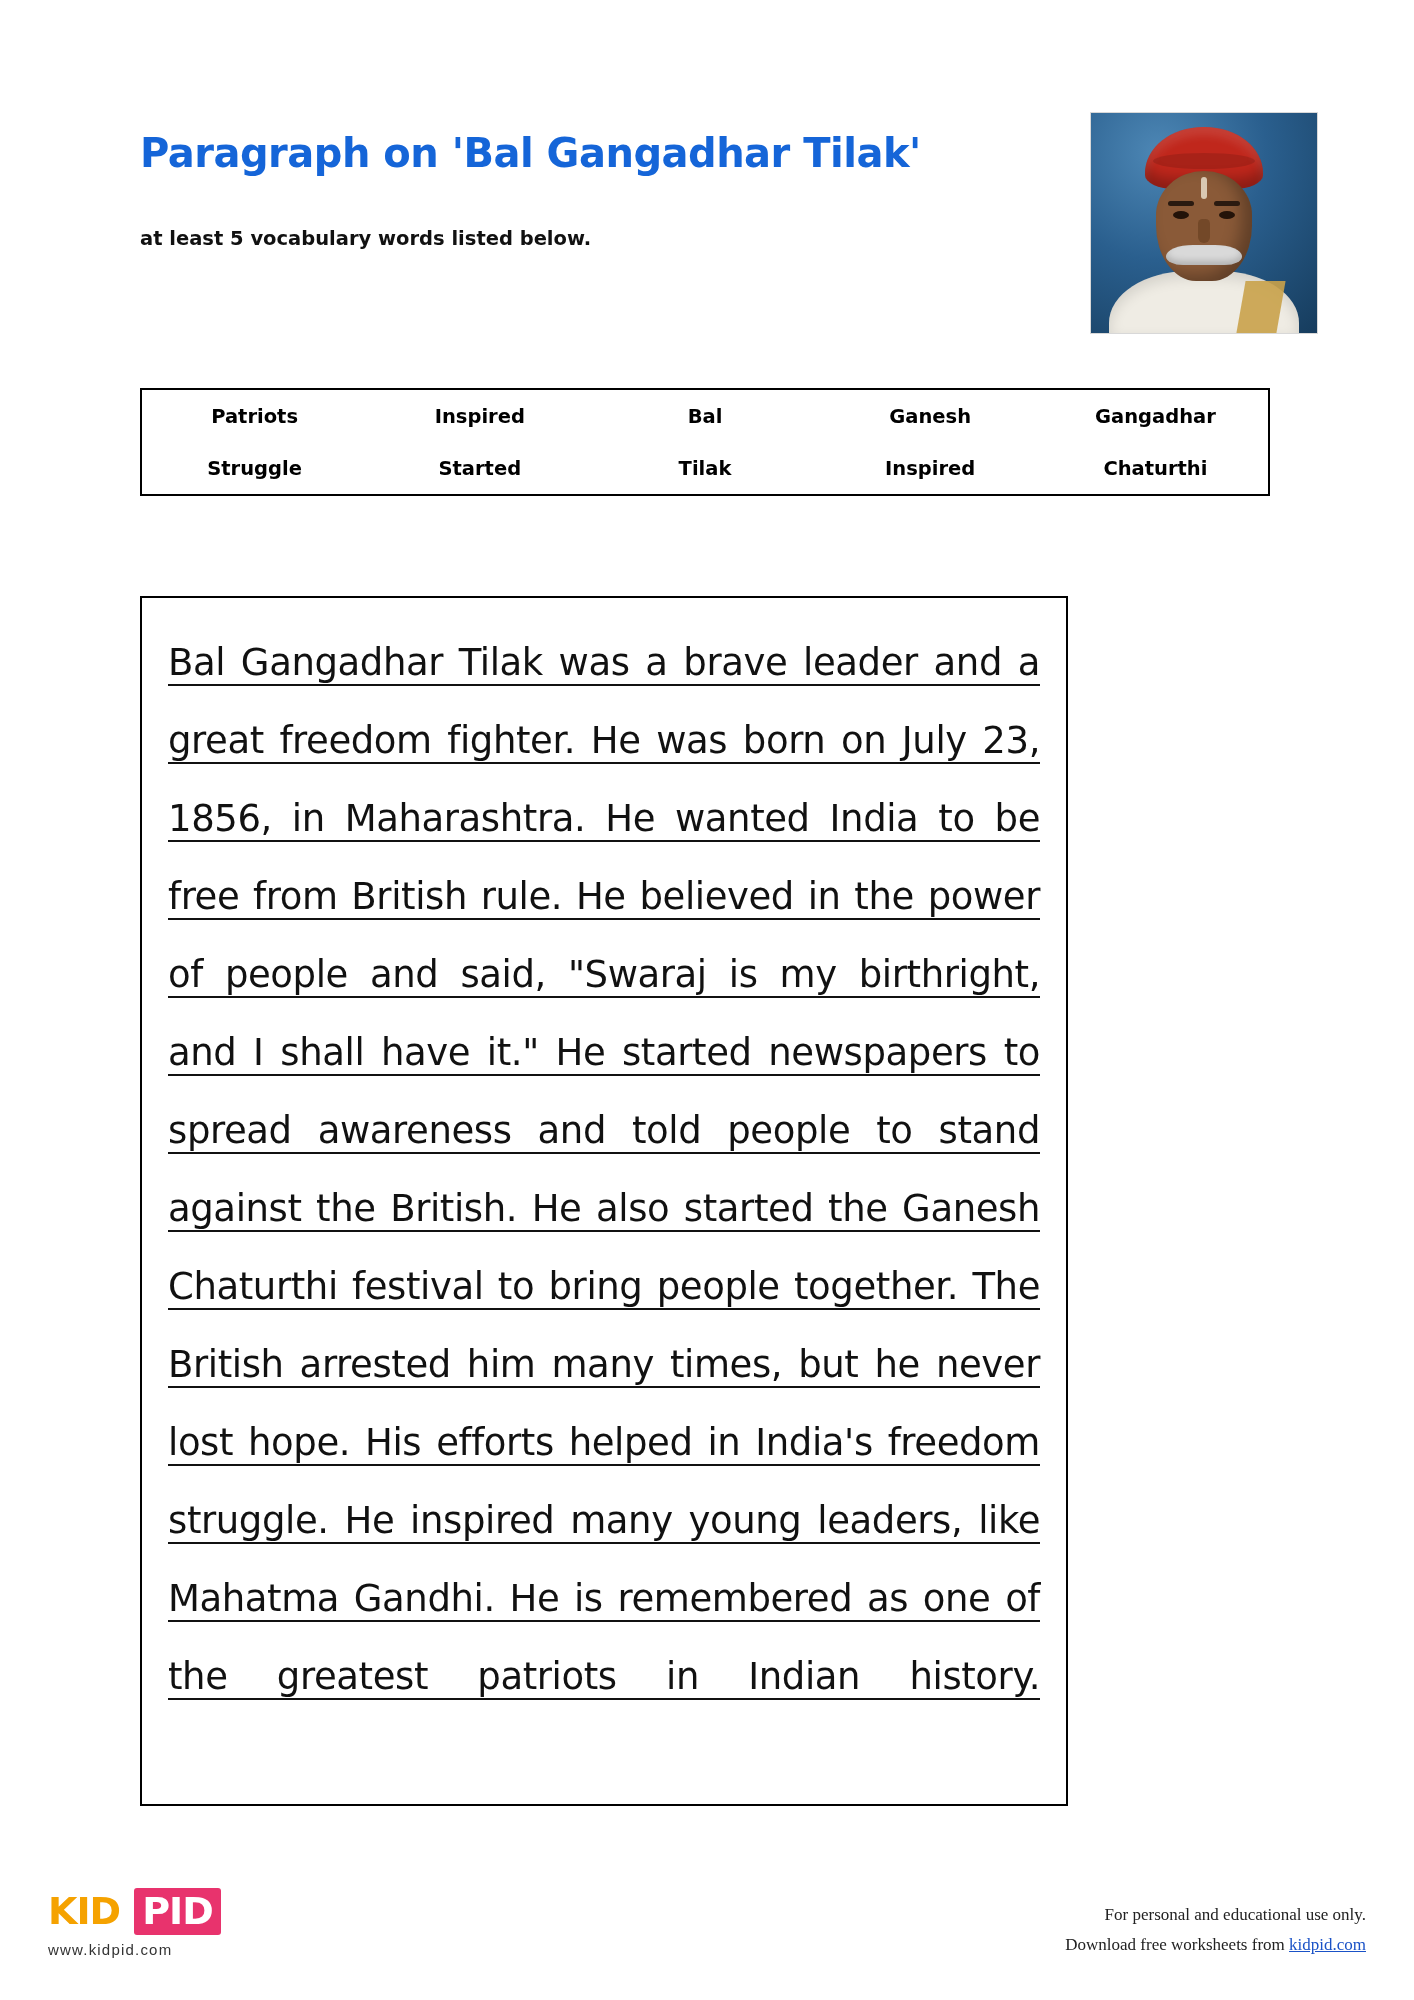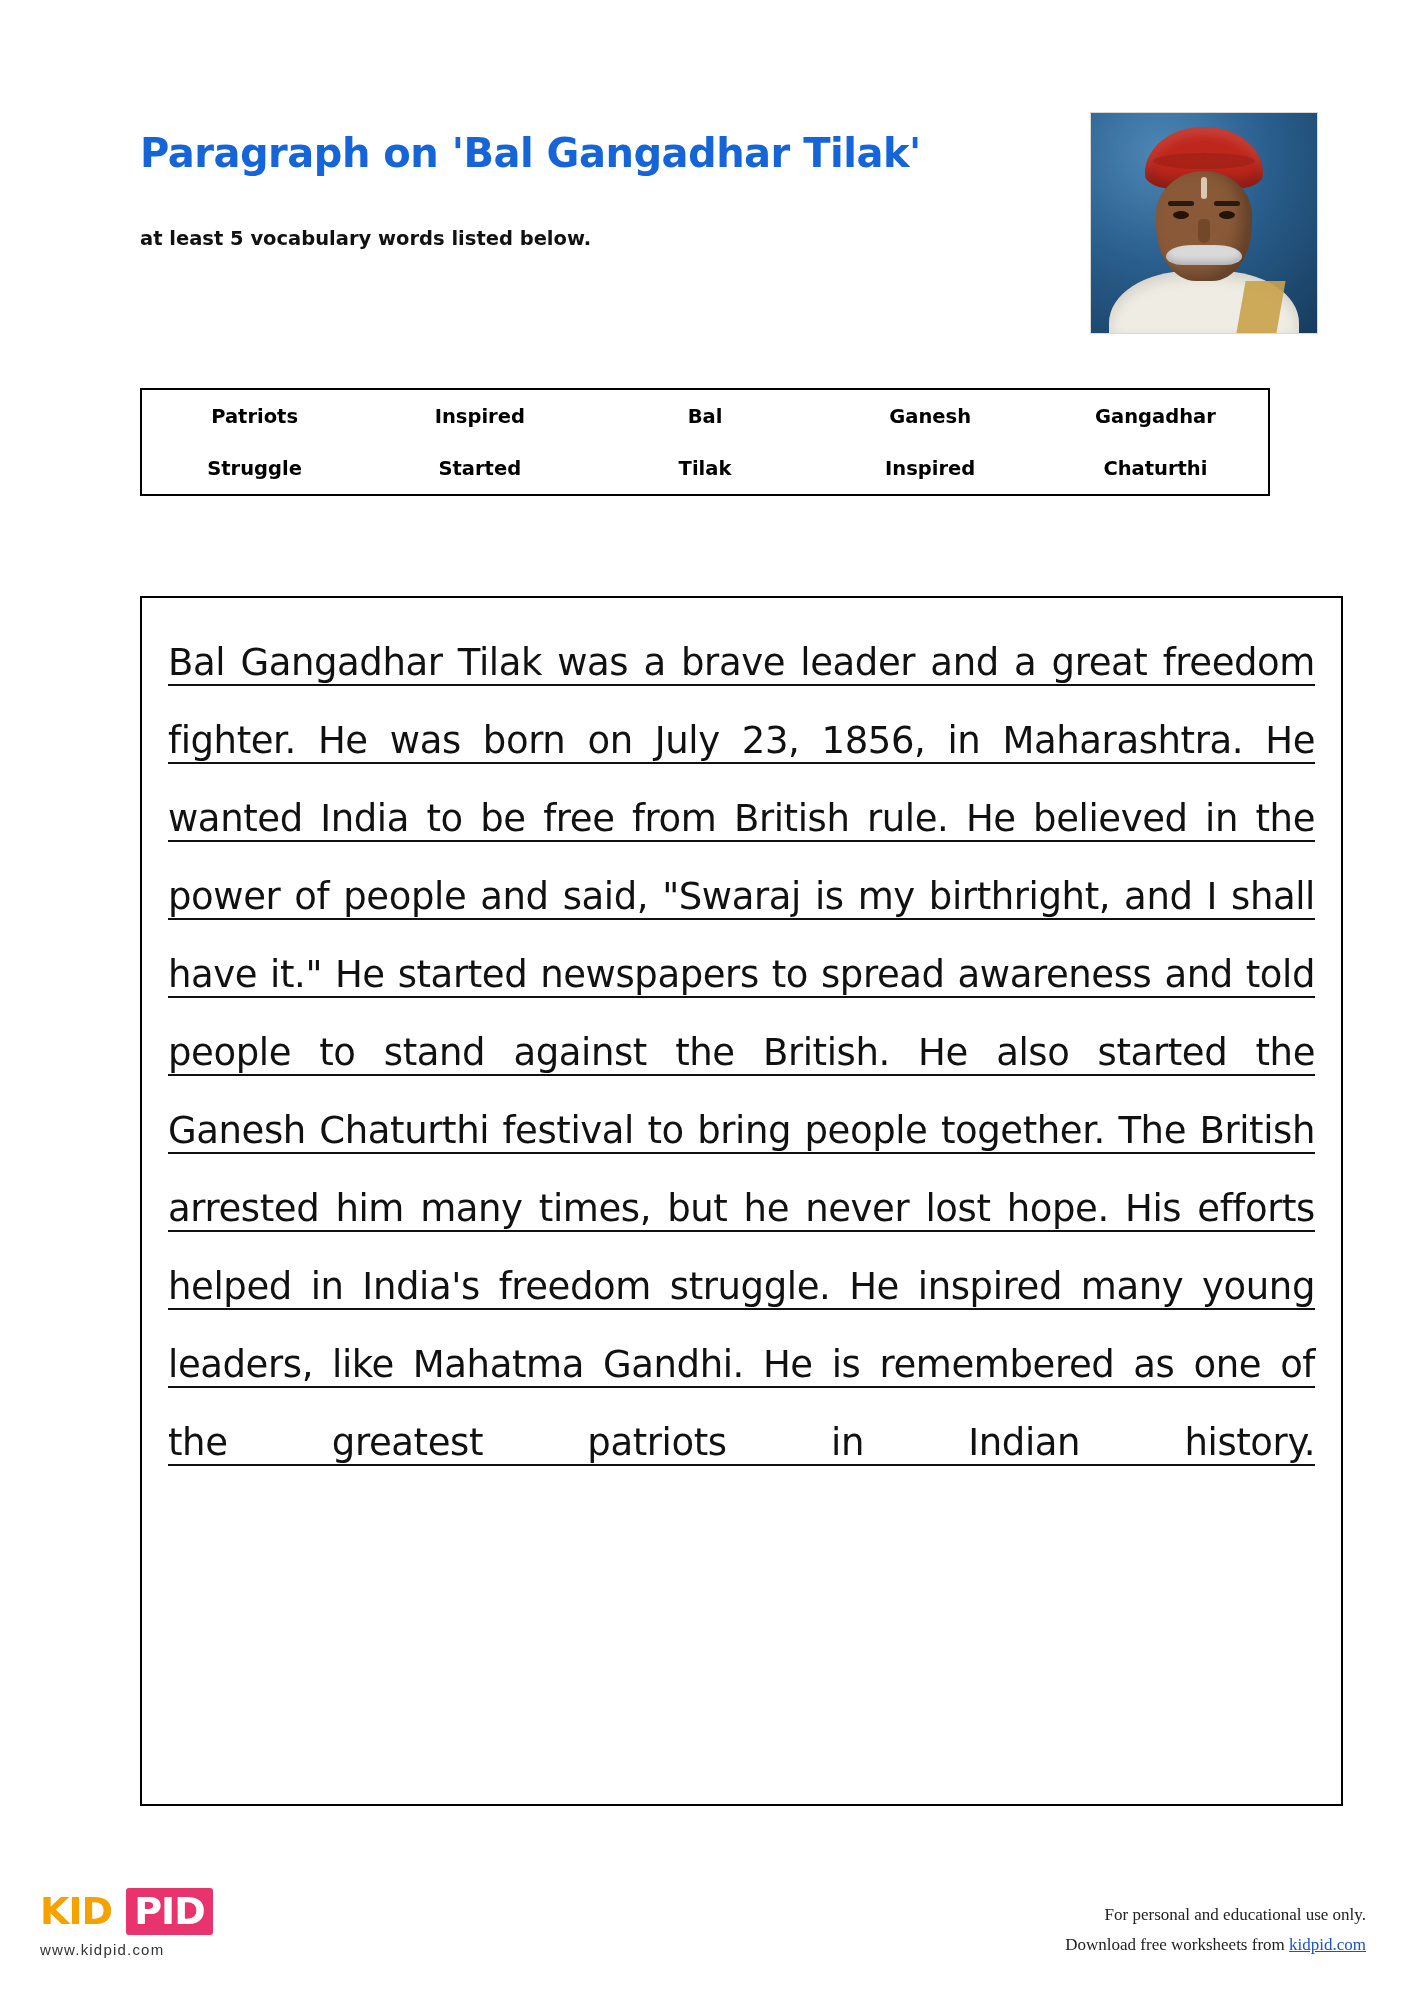--- a/index.html
+++ b/index.html
@@ -193,21 +193,21 @@
     font-weight: bold;
     font-size: 19.5px;
     color: #000;
   }
 
   
   .para-box {
     position: absolute;
     left: 140px;
     top: 596px;
-    width: 1203px;
+    width: 928px;
     height: 1210px;
     border: 2px solid #000;
     box-sizing: border-box;
     padding: 26px 26px 0 26px;
   }
   .para-text {
     font-family: "DejaVu Sans", sans-serif;
     font-size: 37px;
     line-height: 78px;
     letter-spacing: -0.4px;
@@ -222,21 +222,21 @@
   }
   .para-text:after {
     content: "";
     display: inline-block;
     width: 100%;
   }
 
   
   .logo {
     position: absolute;
-    left: 40px;
+    left: 48px;
     top: 1888px;
     width: 200px;
   }
   .logo-row {
     display: flex;
     align-items: baseline;
     font-family: "DejaVu Sans", sans-serif;
     font-weight: bold;
     font-size: 38px;
     letter-spacing: -1px;

